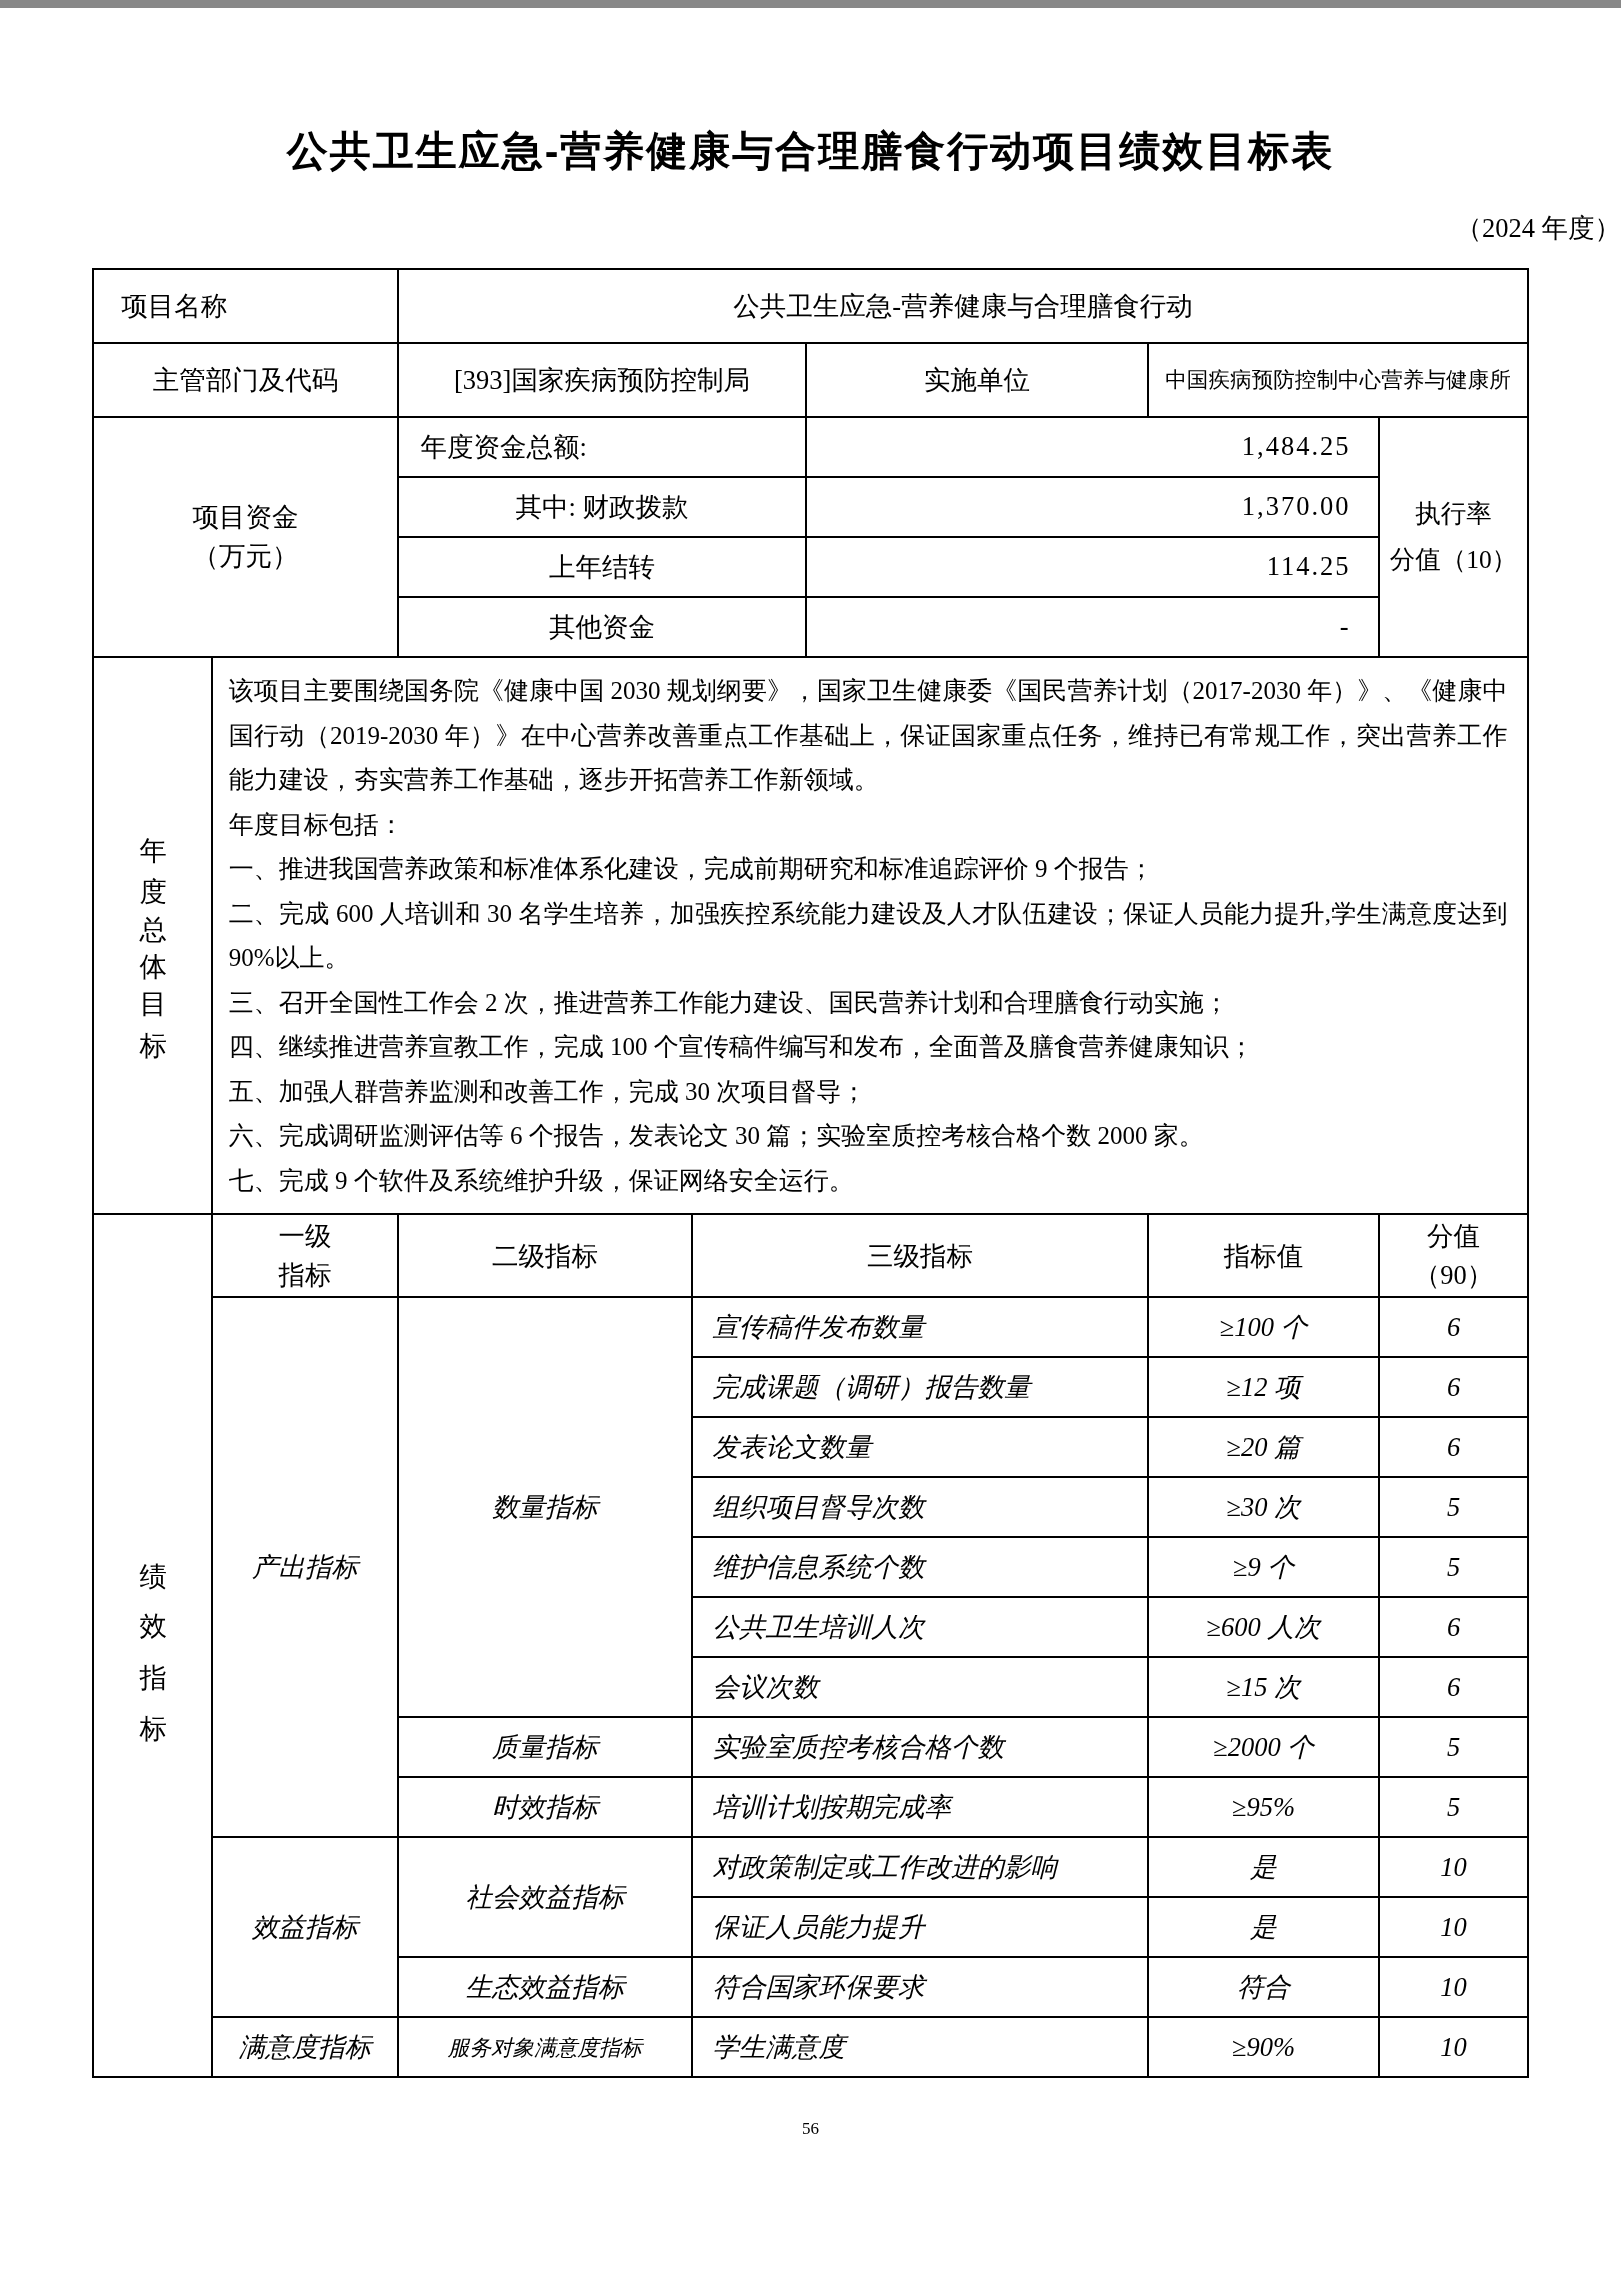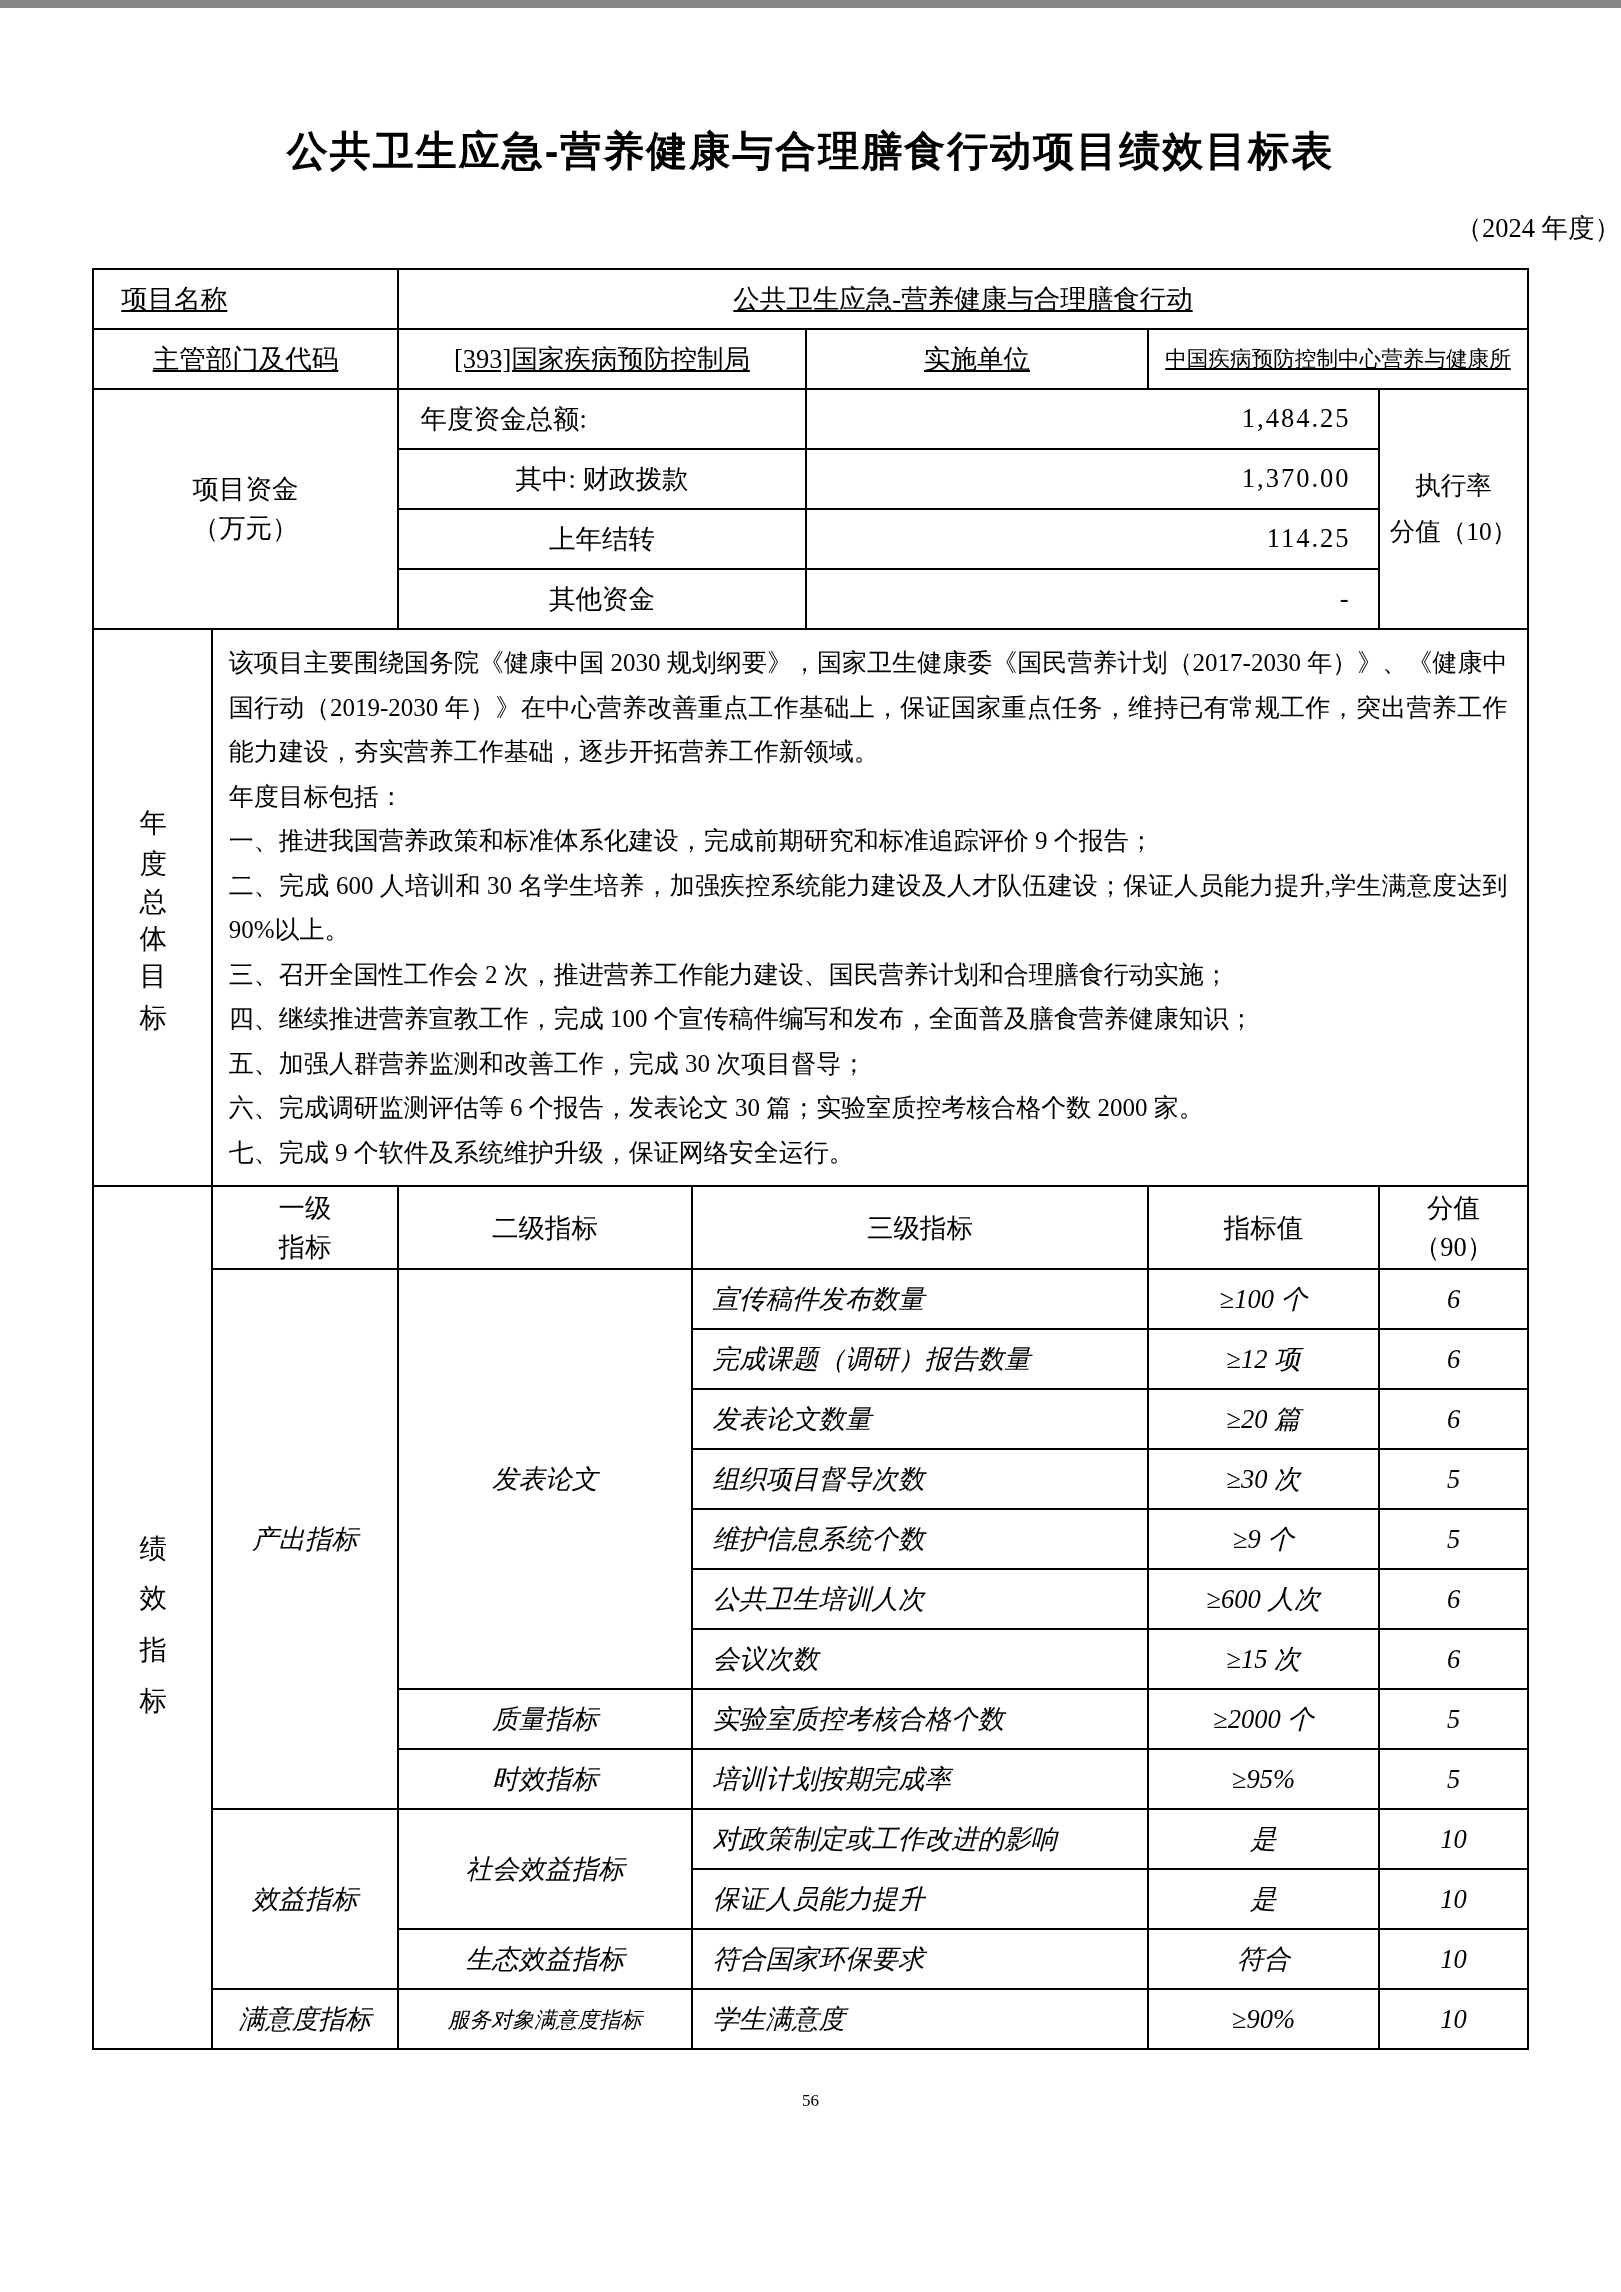--- a/index.html
+++ b/index.html
@@ -18,21 +18,21 @@
   table.main {
     width: 1435px; margin: 21.6px auto 0 auto;
     border-collapse: collapse; table-layout: fixed;
     border: 2.9px solid #000;
   }
   td {
     border: 2px solid #000;
     font-size: 26.5px; text-align: center; vertical-align: middle;
     padding: 2px 5.9px; overflow: hidden;
   }
-  tr.r-info  td { height: 60px; text-decoration: underline; }
+  tr.r-info  td { height: 74px; }
   tr.r-fund  td { height: 60px; }
   tr.r-ihead td { height: 78px; }
   tr.r-ind   td { height: 60px; font-style: italic; }
   .left   { text-align: left; padding-left: 27.4px; }
   .l3     { text-align: left; padding-left: 19.6px; }
   .val    { text-align: right; padding-right: 27.4px; letter-spacing: 2px; }
   .small  { font-size: 21.6px; }
   .preline { white-space: pre-line; line-height: 1.45; }
   .vtext span {
     writing-mode: vertical-rl; text-orientation: upright;
@@ -120,21 +120,21 @@
 指标</td>
       <td>二级指标</td>
       <td colspan="2">三级指标</td>
       <td>指标值</td>
       <td class="preline">分值
 （90）</td>
     </tr>
 
     <tr class="r-ind">
       <td rowspan="9">产出指标</td>
-      <td rowspan="7">发表论文</td>
+      <td rowspan="7">数量指标</td>
       <td colspan="2" class="l3">宣传稿件发布数量</td>
       <td>≥100 个</td>
       <td>6</td>
     </tr>
     <tr class="r-ind">
       <td colspan="2" class="l3">完成课题（调研）报告数量</td>
       <td>≥12 项</td>
       <td>6</td>
     </tr>
     <tr class="r-ind">

